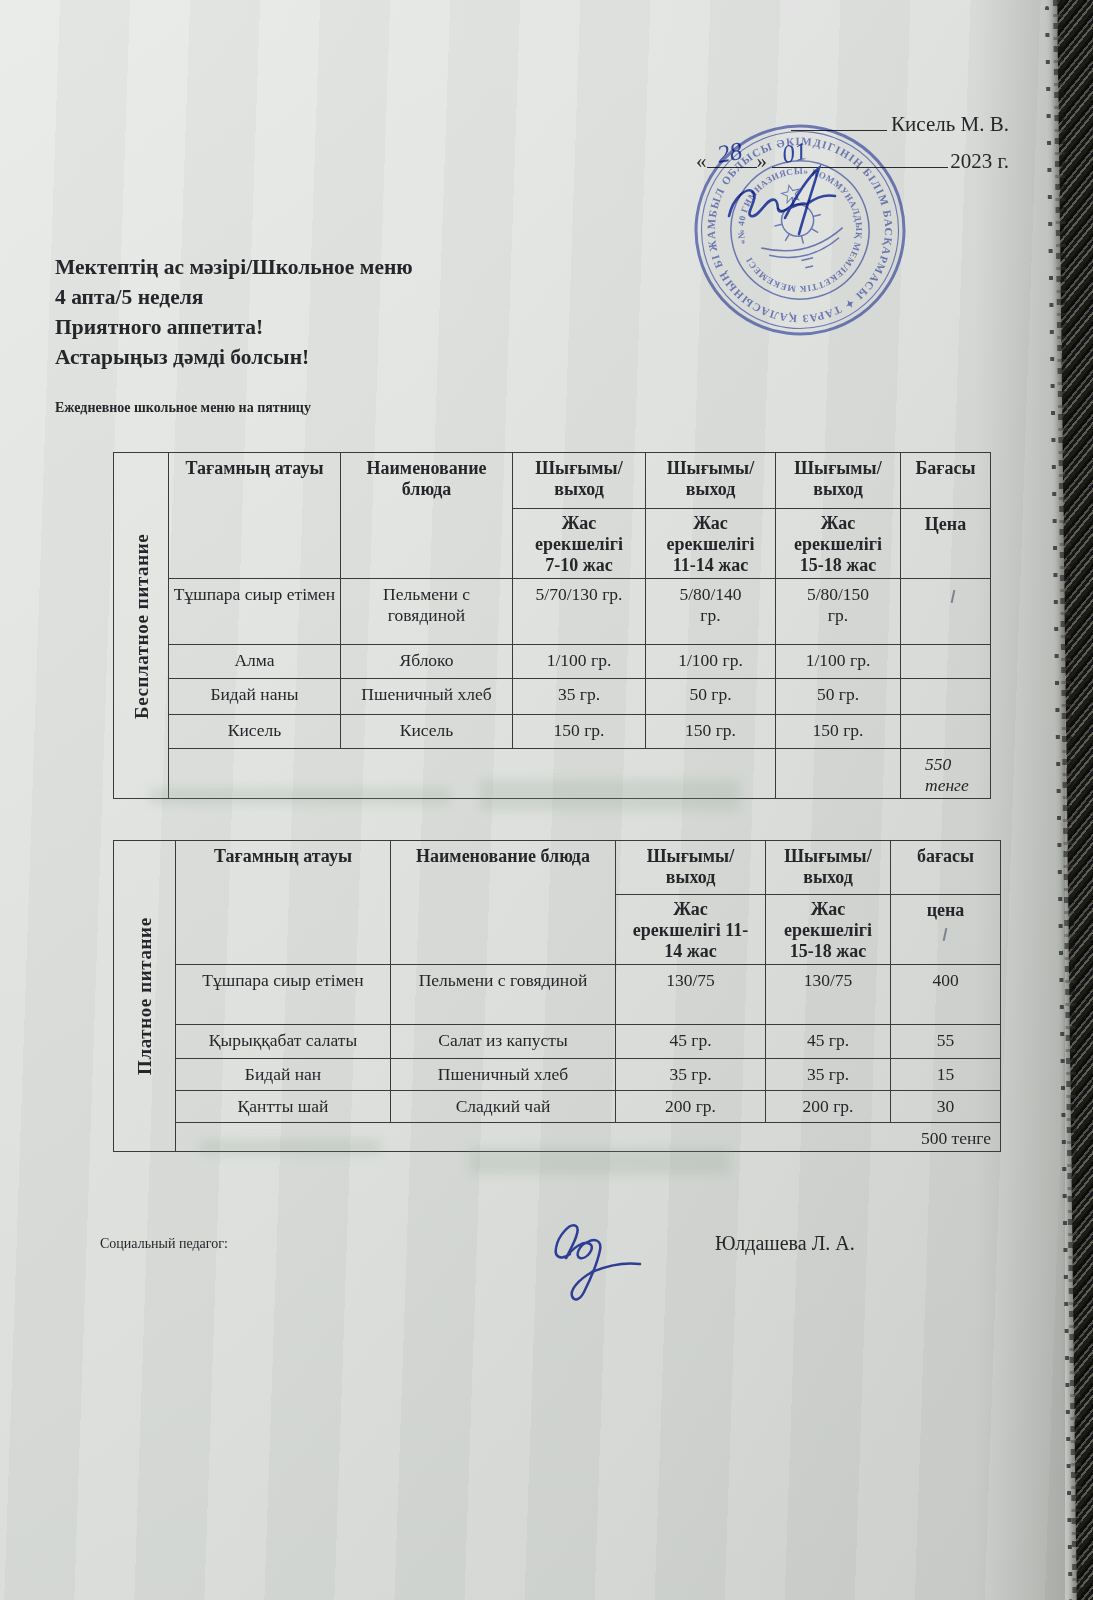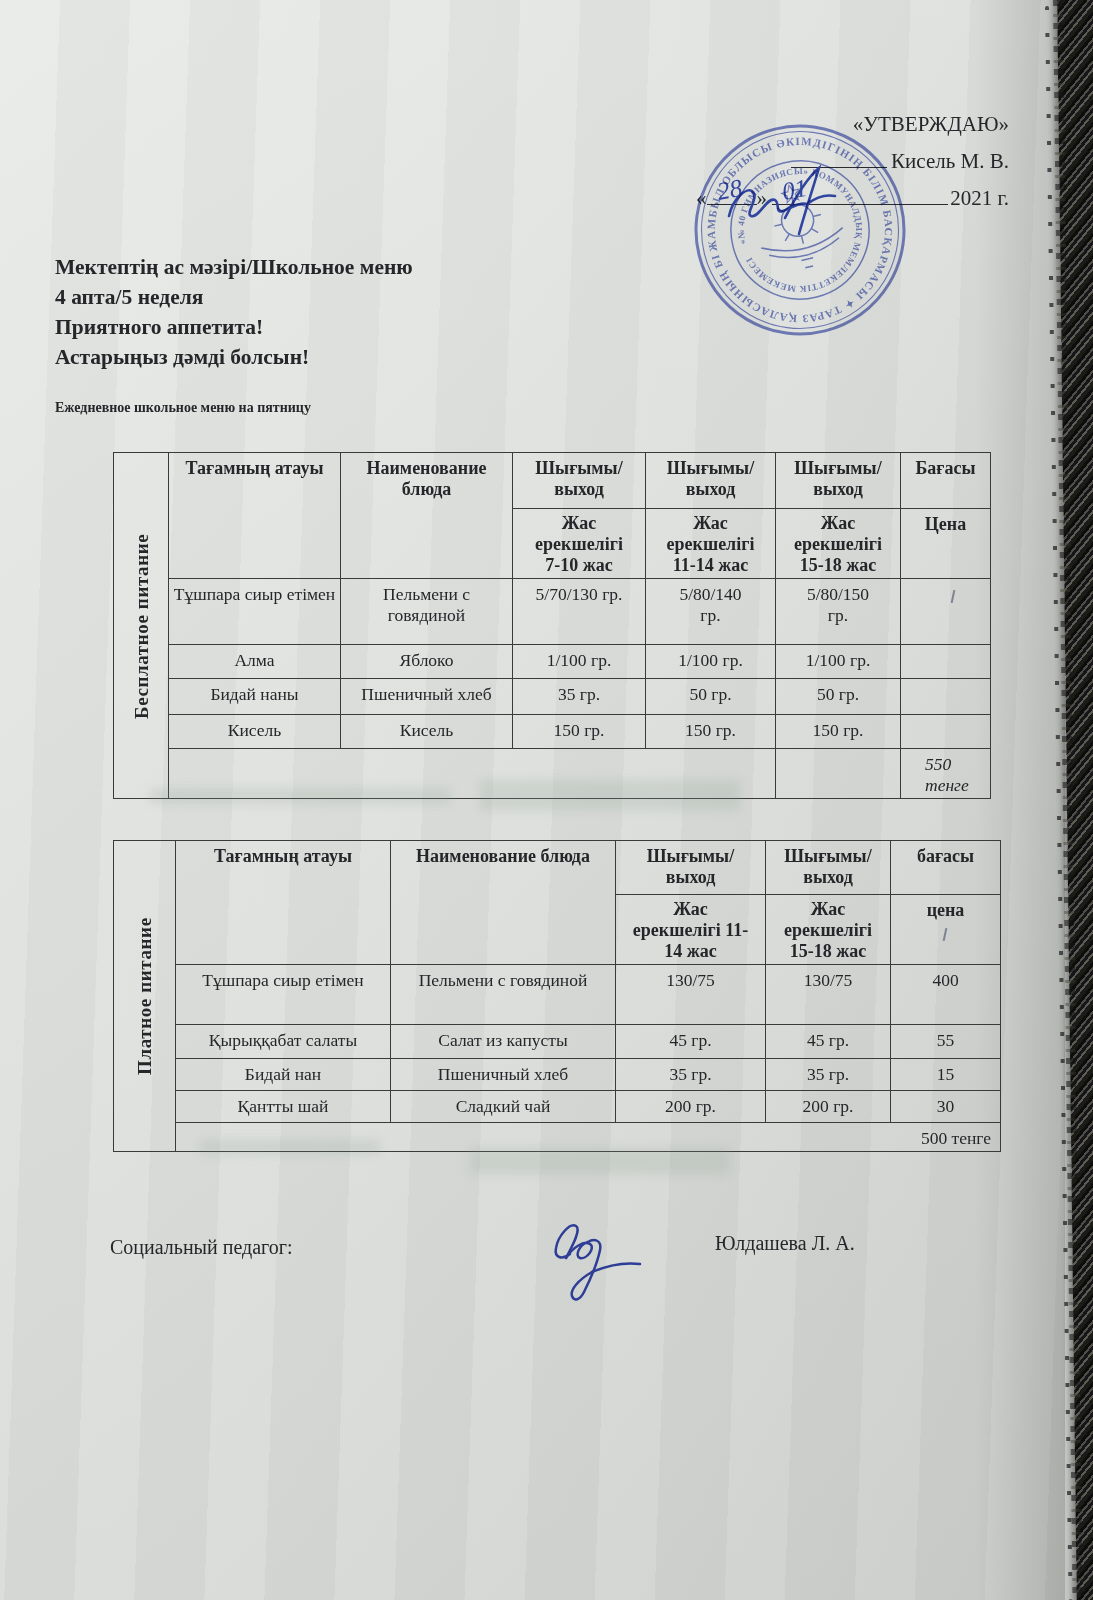--- a/index.html
+++ b/index.html
@@ -67,36 +67,35 @@
   .doc-table th{ font-weight:bold; font-size:18px; padding-top:5px; }
   .doc-table td{ padding-top:5px; }
   th.vlabel{
     writing-mode:vertical-rl; transform:rotate(180deg);
     font-size:19px; letter-spacing:0.6px; vertical-align:middle; text-align:center;
     padding:4px 0;
   }
   th.agehdr{ vertical-align:middle; padding-top:4px; }
   td.total-cell{ text-align:left; padding-left:24px;font-style:italic; }
   td.total-cell-right{ text-align:right; padding-right:9px; }
-  .footer-role{ position:absolute; left:110px; top:1236px; font-size:20px; }
+  .footer-role{ position:absolute; left:100px; top:1236px; font-size:14px; }
   .footer-name{ position:absolute; left:715px; top:1232px; font-size:20px; }
   .pedagog-sig{ position:absolute; left:508px; top:1196px; width:150px; height:130px; }
   .ghost{ position:absolute; background:rgba(140,158,140,0.20); filter:blur(5px); border-radius:4px; }
   .ink-tick{ position:absolute; width:2px; height:13px; background:#5a5f79; transform:rotate(12deg); opacity:0.7; }
 </style>
 </head>
 <body>
 
 <div class="paper-streaks"></div>
 <div class="edge-shadow"></div>
 
 <div class="approval">
-  <div>«УТВЕРЖДАЮ»</div>
   <div><span class="blank blank-sig"></span><span>Кисель М. В.</span></div>
-  <div><span>«</span><span class="blank blank-day"><span class="hw">28</span></span><span>»</span> <span class="blank blank-month"><span class="hw">01</span></span><span class="blank blank-long"></span><span>2021 г.</span></div>
+  <div><span>«</span><span class="blank blank-day"><span class="hw">28</span></span><span>»</span> <span class="blank blank-month"><span class="hw">01</span></span><span class="blank blank-long"></span><span>2023 г.</span></div>
 </div>
 
 <svg class="director-sig" viewBox="0 0 132 86">
   <g fill="none" stroke="#30459f" stroke-width="2.6" stroke-linecap="round">
     <path d="M6,58 C10,40 24,28 30,34 C36,40 22,56 28,58 C36,61 44,38 52,42 C57,45 52,56 60,53 C68,50 76,44 84,46"></path>
     <path d="M62,60 C70,44 84,20 96,10 C90,30 82,54 76,76"></path>
     <path d="M84,46 C92,40 102,36 112,38"></path>
   </g>
 </svg>
 

